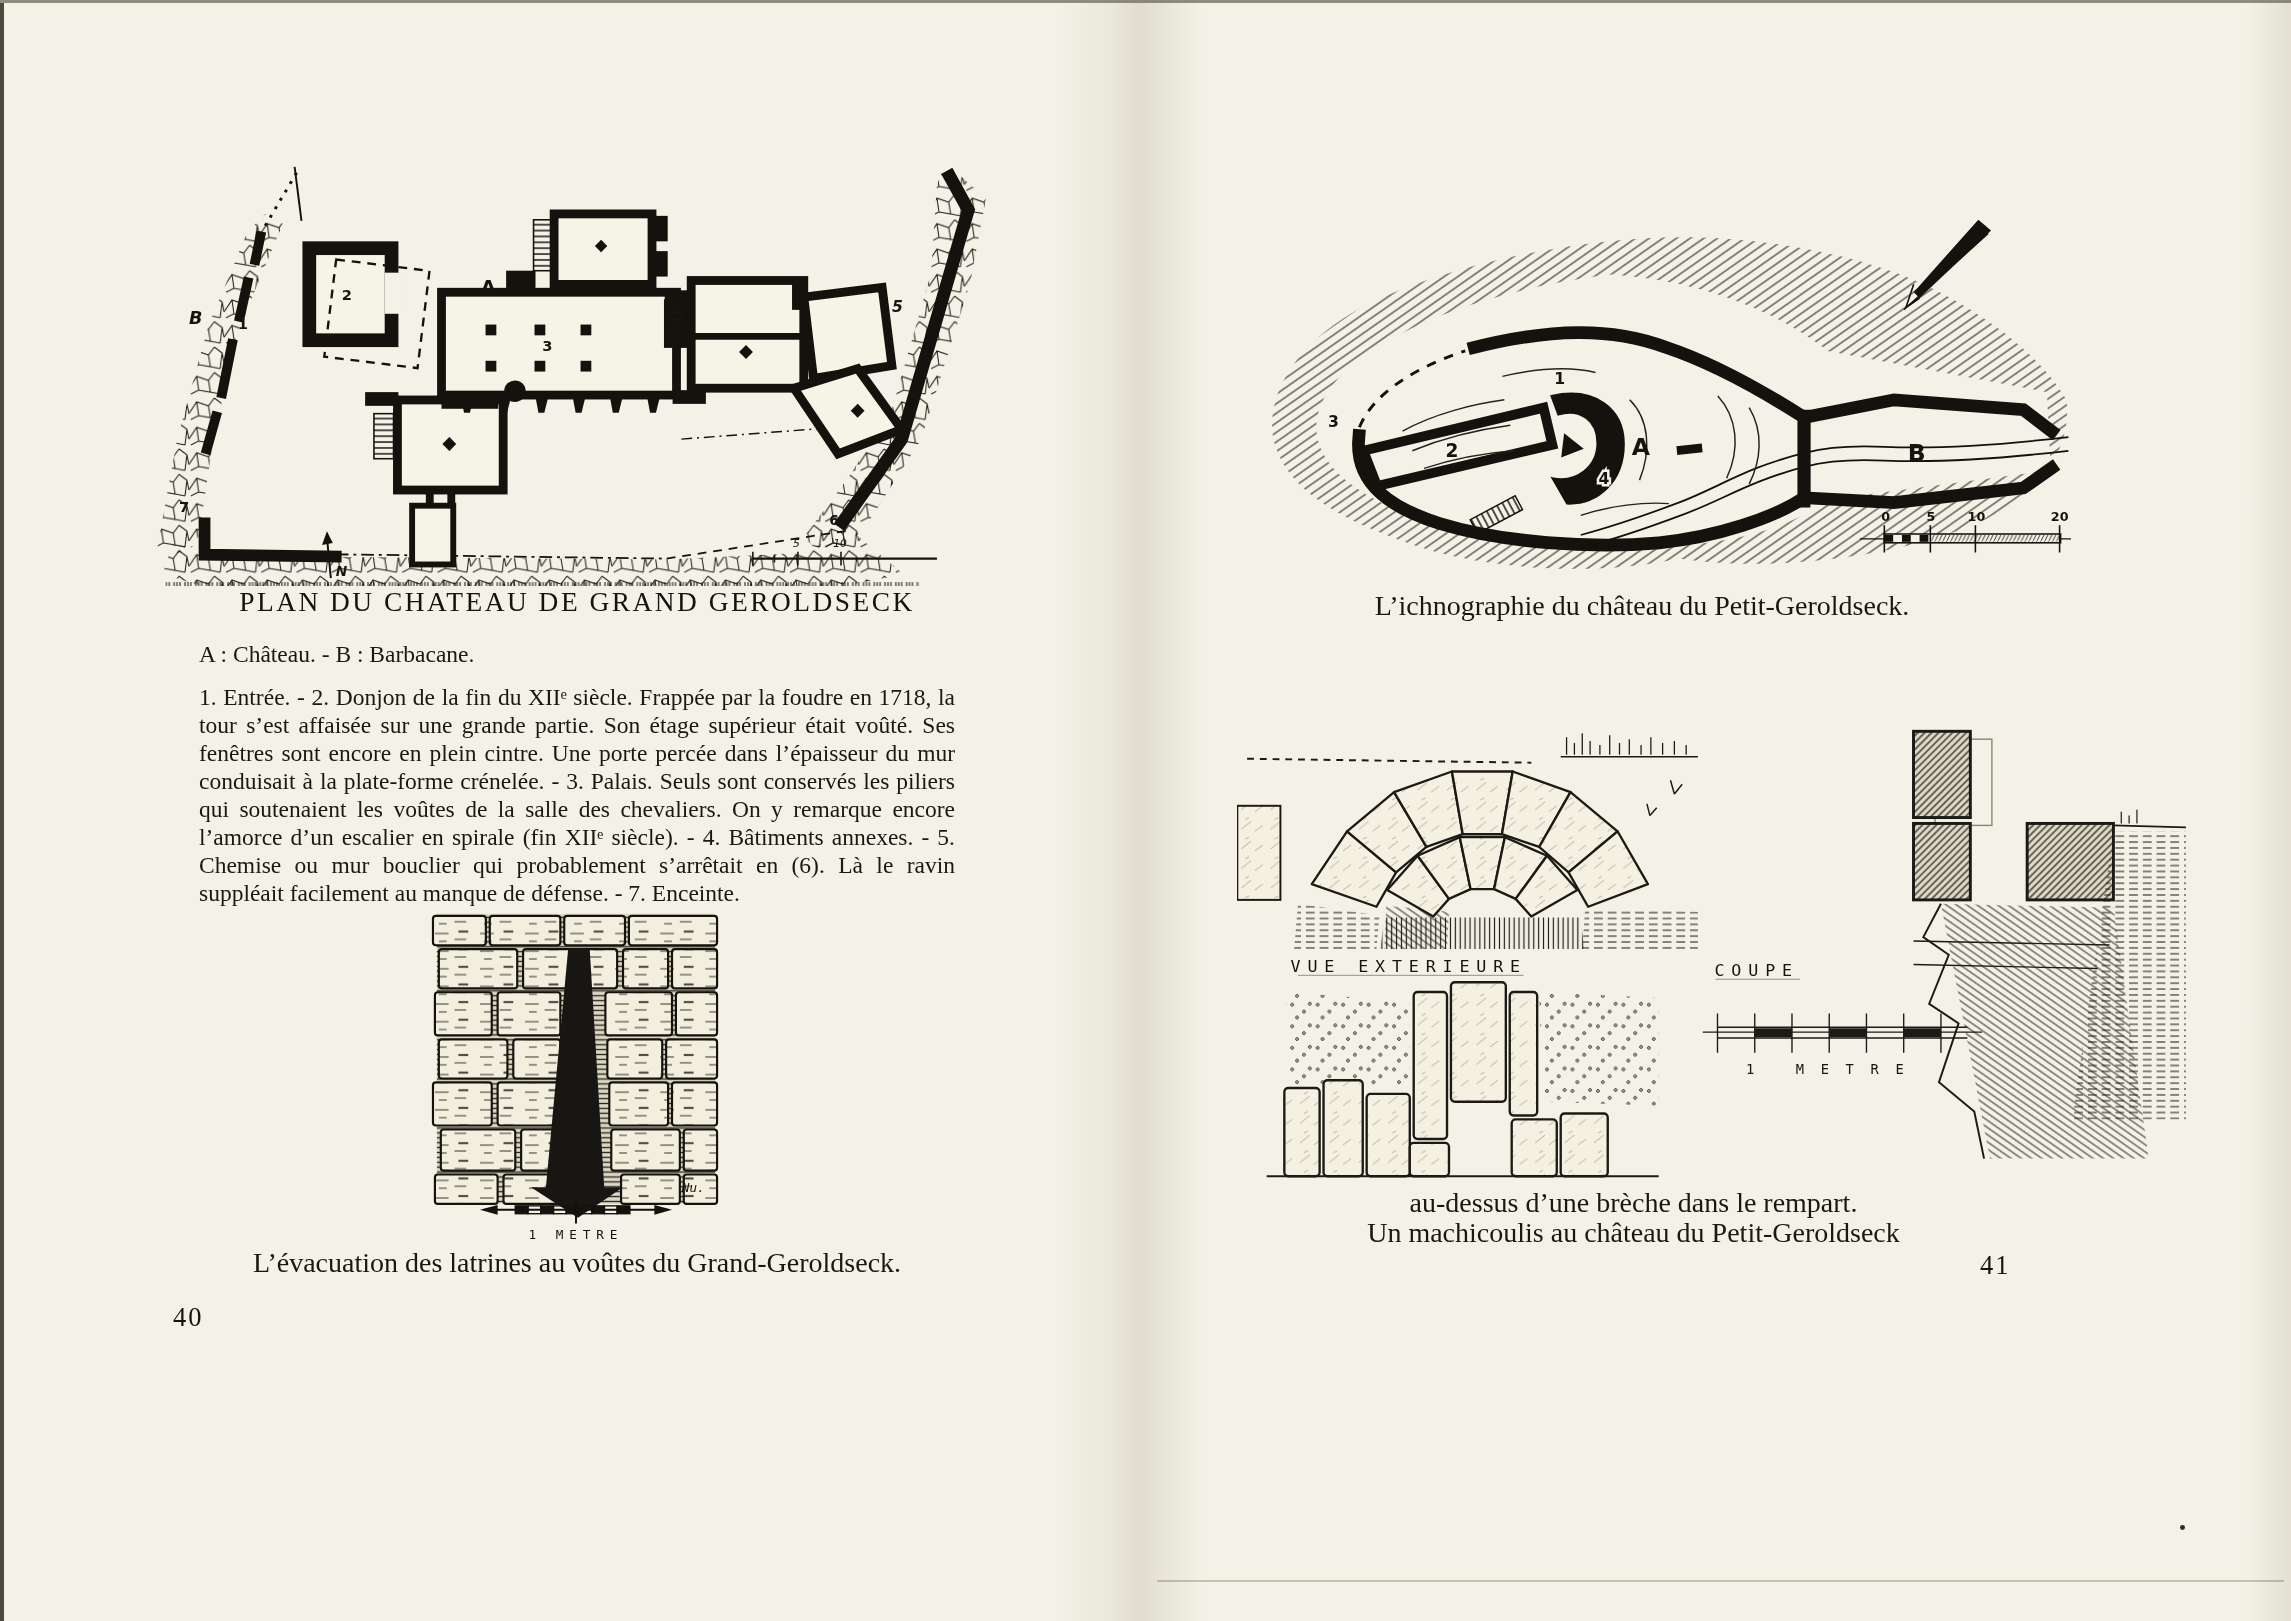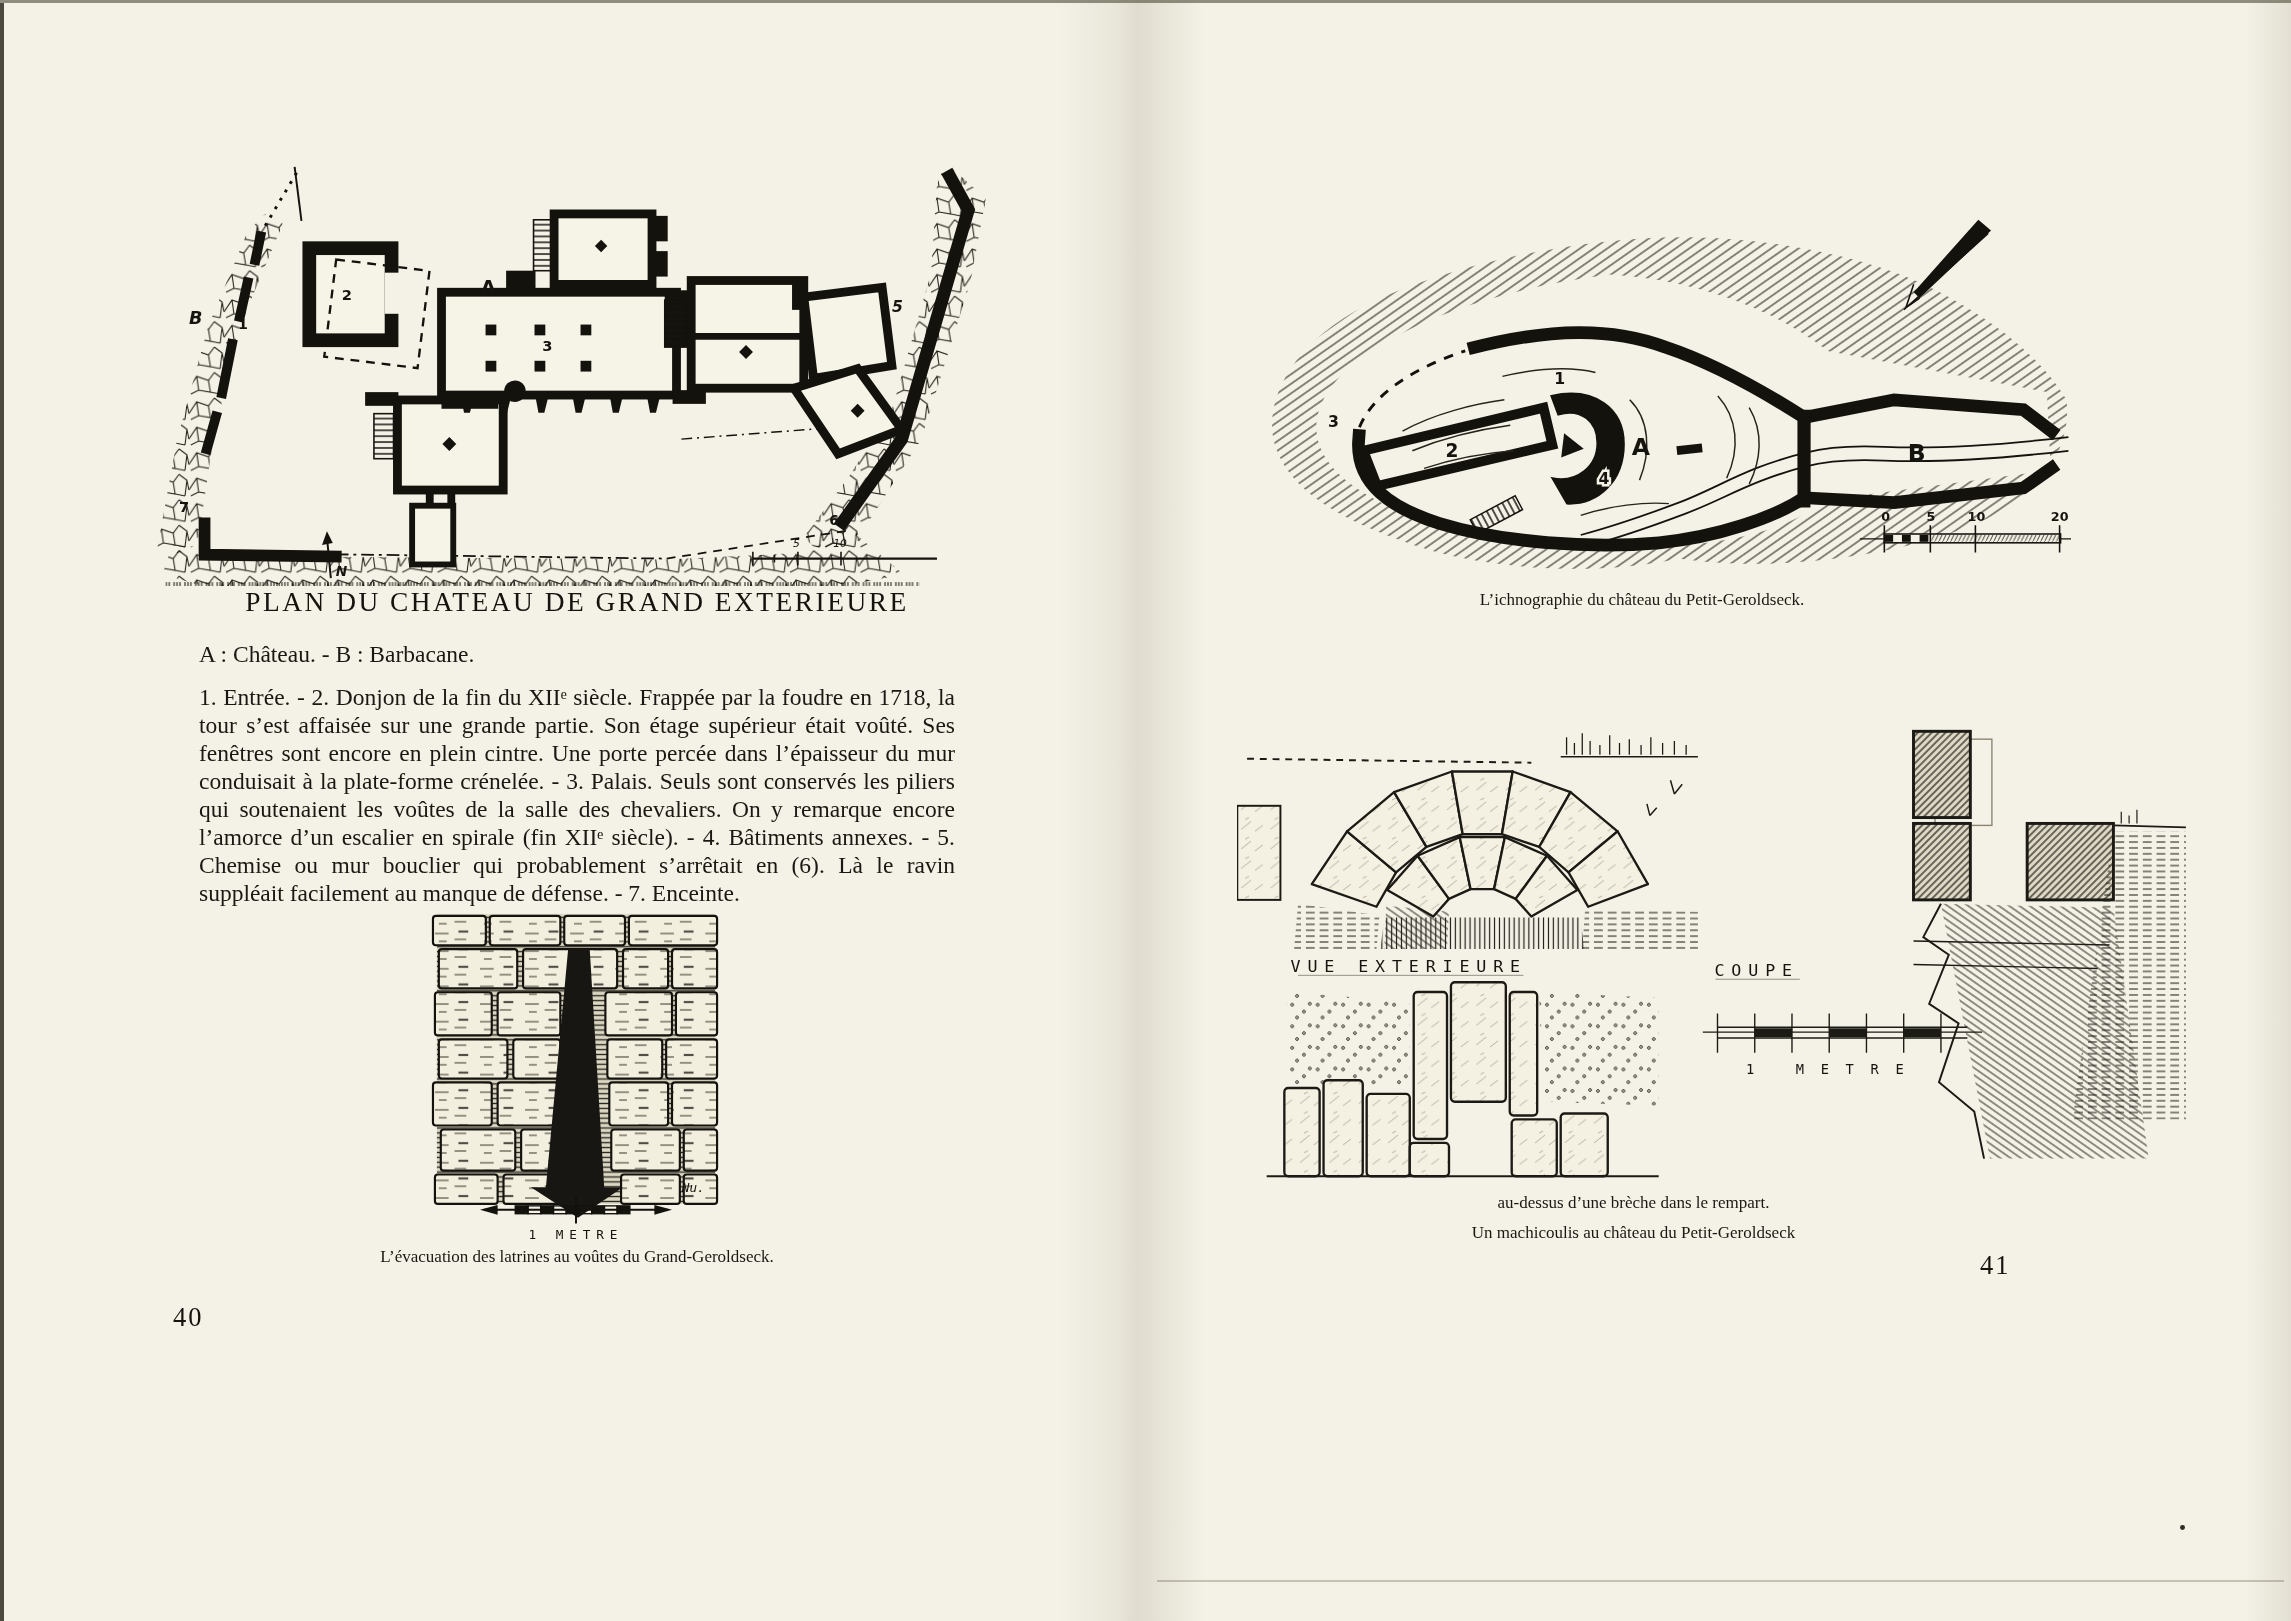--- a/index.html
+++ b/index.html
@@ -18,21 +18,21 @@
     background:linear-gradient(90deg,rgba(0,0,0,0),rgba(100,92,70,.12));}
   .edge-bottom{left:1157px;top:1580px;width:1127px;height:2px;background:rgba(110,104,84,.35);}
   .speck{left:2180px;top:1525px;width:4.9px;height:4.9px;border-radius:50%;background:#2e2c26;}
 
   .page-title{
     left:184px;top:587px;width:786px;text-align:center;
     font-size:27.4px;letter-spacing:2.5px;color:#15130e;white-space:nowrap;
   }
   .bodytext{left:184px;top:625px;width:786px;font-size:23.5px;line-height:28px;color:#1b1813;}
   .bodytext p{margin:15px;text-align:justify;}
-  .caption{font-size:17px;color:#1b1813;text-align:center;}
+  .caption{font-size:28px;color:#1b1813;text-align:center;}
   .cap-latrine{left:184px;top:1247px;width:786px;}
   .cap-ichno{left:1245px;top:590px;width:794px;}
   .cap-machi{left:1271px;top:1188px;width:725px;line-height:30px;}
   .pagenum{font-size:26.5px;letter-spacing:2px;color:#16140f;}
   .pn-left{left:173px;top:1302px;}
   .pn-right{left:1980px;top:1250px;}
 
   svg text{font-family:"DejaVu Sans",sans-serif;fill:#16140f;}
   svg .hand{font-family:"DejaVu Sans Mono",monospace;}
 </style>
@@ -150,21 +150,21 @@
   </g>
 
   <g>
     <path d="M648,452 L836,452" stroke="#14120d" stroke-width="2.4"></path>
     <path d="M648,445 V459 M670,448 V456 M694,445 V459 M738,445 V459" stroke="#14120d" stroke-width="1.6"></path>
     <text x="689" y="440" font-size="11" font-style="italic">5</text>
     <text x="730" y="440" font-size="11" font-style="italic">10</text>
   </g>
 </svg>
 
-<div class="abs page-title">PLAN DU CHATEAU DE GRAND EXTERIEURE</div>
+<div class="abs page-title">PLAN DU CHATEAU DE GRAND GEROLDSECK</div>
 
 <div class="abs bodytext">
   <p>A : Château. - B : Barbacane.</p>
   <p>1. Entrée. - 2. Donjon de la fin du XIIᵉ siècle. Frappée par la foudre en 1718, la tour s’est affaisée sur une grande partie. Son étage supérieur était voûté. Ses fenêtres sont encore en plein cintre. Une porte percée dans l’épaisseur du mur conduisait à la plate-forme crénelée. - 3. Palais. Seuls sont conservés les piliers qui soutenaient les voûtes de la salle des chevaliers. On y remarque encore l’amorce d’un escalier en spirale (fin XIIᵉ siècle). - 4. Bâtiments annexes. - 5. Chemise ou mur bouclier qui probablement s’arrêtait en (6). Là le ravin suppléait facilement au manque de défense. - 7. Enceinte.</p>
 </div>
 
 <svg class="abs" style="left:429px;top:910px" width="294" height="338" viewBox="0 0 300 345">
   <defs>
     <pattern id="lt-joint" width="8" height="5" patternUnits="userSpaceOnUse">
       <rect width="8" height="5" fill="#ddd8c4"></rect>

